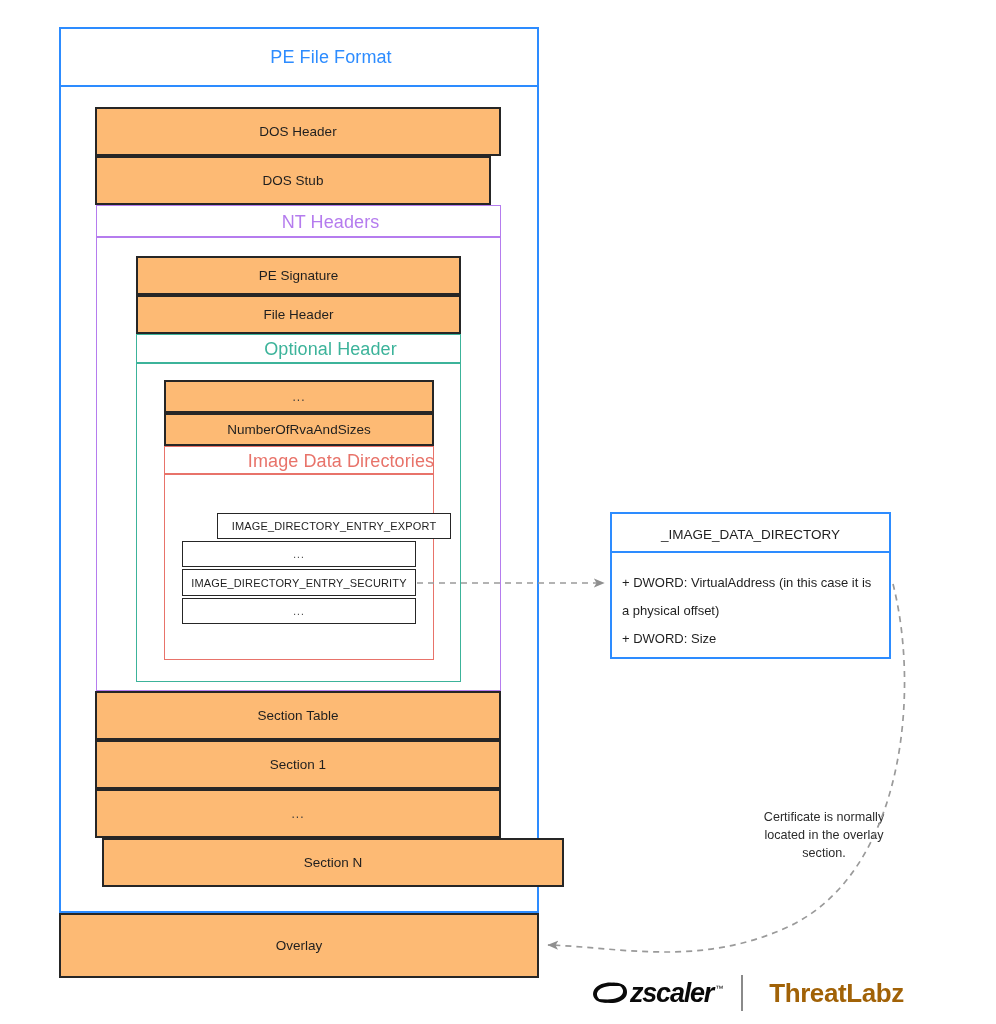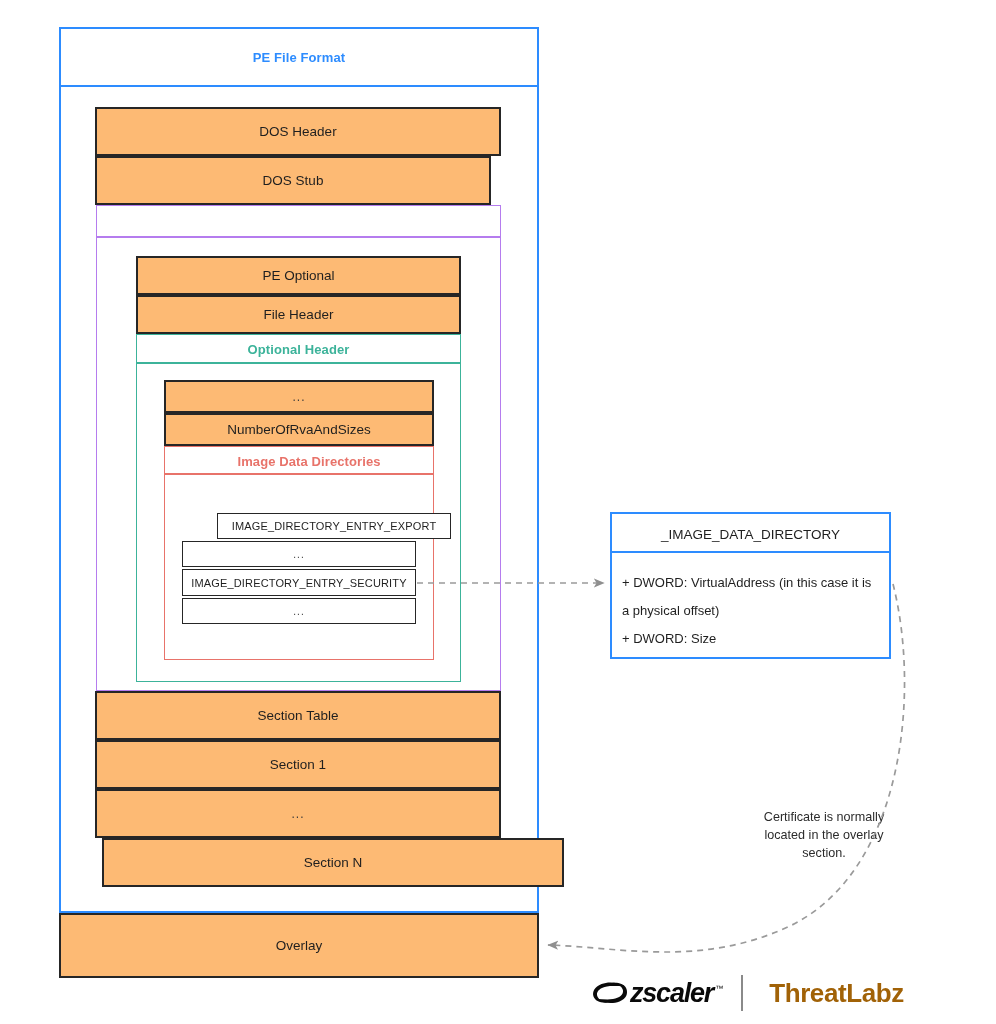--- a/index.html
+++ b/index.html
@@ -37,23 +37,24 @@
   
   .frame-blue   { border: 2px solid #2D8CFF; }
   .frame-purple { border: 1.6px solid #B57CEE; }
   .frame-teal   { border: 1.6px solid #3CB39A; }
   .frame-red    { border: 1.6px solid #E8736A; }
   .frame-black  { border: 2.2px solid #262626; background: #fdba74; }
   .frame-thin-black { border: 1.6px solid #262626; background: #ffffff; }
 
   
   .grp-title {
-    font-weight: bold;
-    font-size: 13px;
+    font-weight: normal;
+    font-size: 18px;
     letter-spacing: .1px;
+    margin-left: 32px;
   }
   .t-blue   { color: #2D8CFF; }
   .t-purple { color: #B57CEE; }
   .t-teal   { color: #3CB39A; }
   .t-red    { color: #E8736A; }
 
   .row-label {
     font-size: 13.5px;
     color: #1f1f1f;
   }
@@ -151,23 +152,24 @@
   </div>
 
   <div class="abox frame-black" style="left:95px; top:156px; width:396px; height:49px;">
     <span class="row-label">DOS Stub</span>
   </div>
 
   <div class="abox frame-purple" style="left:96px; top:205px; width:405px; height:486px;"></div>
 
   <div class="abox" style="left:96px; top:236px; width:405px; height:1.6px; background:#B57CEE;"></div>
 
+  <div class="abox grp-title t-purple" style="left:96px; top:209px; width:405px; height:26px;">NT Headers</div>
 
   <div class="abox frame-black" style="left:136px; top:256px; width:325px; height:39px;">
-    <span class="row-label">PE Optional</span>
+    <span class="row-label">PE Signature</span>
   </div>
 
   <div class="abox frame-black" style="left:136px; top:295px; width:325px; height:39px;">
     <span class="row-label">File Header</span>
   </div>
 
   <div class="abox frame-teal" style="left:136px; top:334px; width:325px; height:348px;"></div>
 
   <div class="abox" style="left:136px; top:362px; width:325px; height:1.6px; background:#3CB39A;"></div>
 

